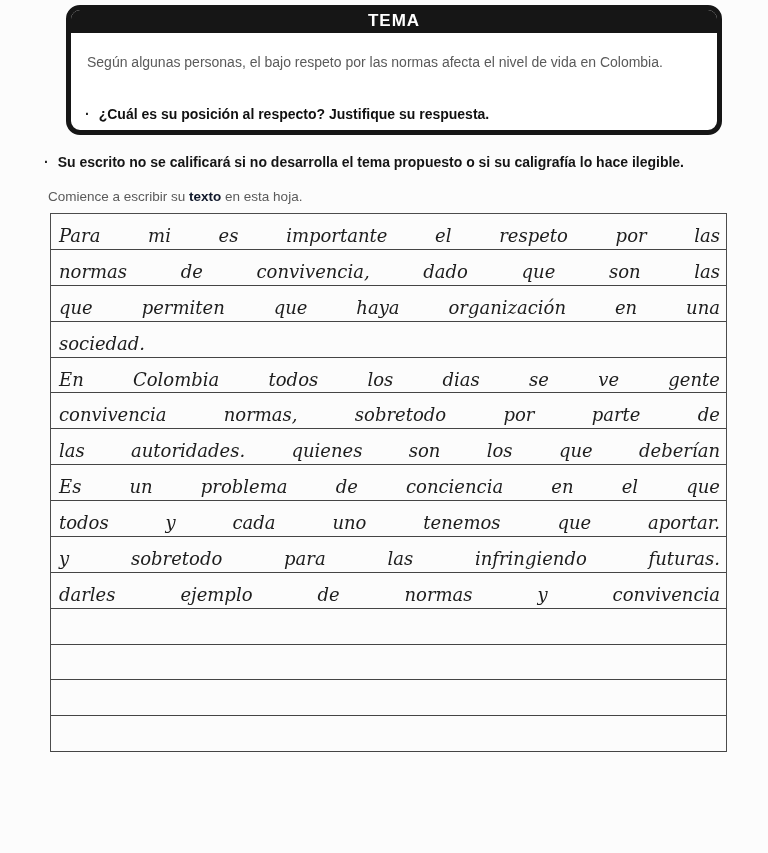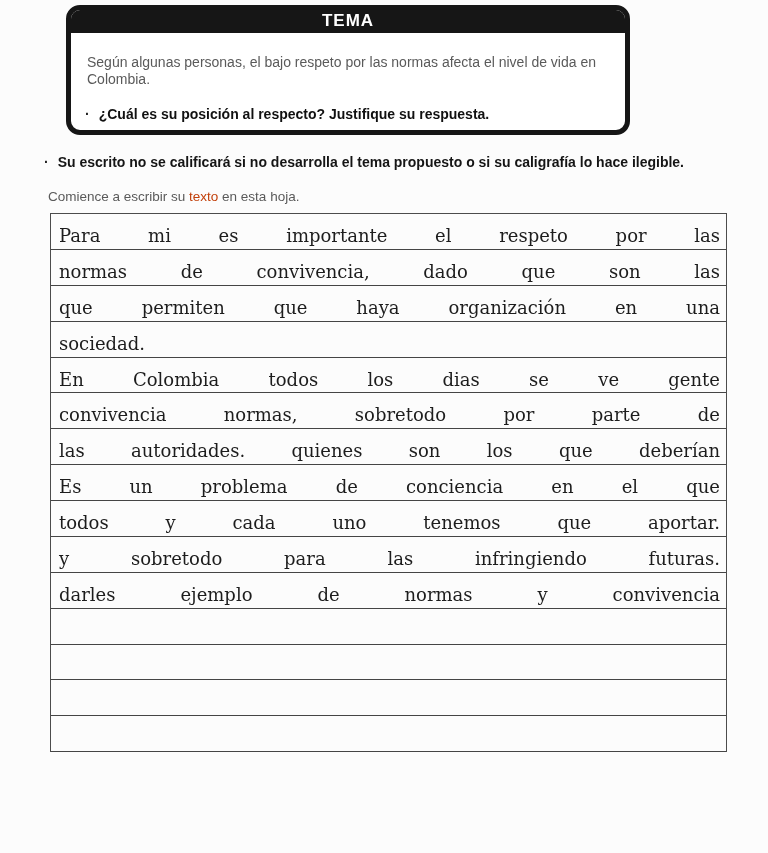--- a/index.html
+++ b/index.html
@@ -10,21 +10,21 @@
     height: 853px;
     background: #fcfcfc;
     font-family: "Liberation Sans", sans-serif;
     overflow: hidden;
   }
 
   
   .tema-box {
     position: absolute;
     left: 66px; top: 5px;
-    width: 564px; height: 130px;
+    width: 656px; height: 130px;
     background: #ffffff;
     border: 5px solid #161616;
     border-radius: 14px;
     overflow: hidden;
   }
   .tema-header {
     background: #161616;
     height: 24px;
     margin: -1px -1px 0 -1px;
     display: flex;
@@ -71,39 +71,40 @@
     font-size: 14px;
     color: #151515;
   }
   .start-row {
     position: absolute;
     left: 48px; top: 189px;
     font-size: 13.5px;
     color: #5a5a5a;
   }
   .start-row .bold-word {
-    font-weight: normal;
-    color: #c2410c;
+    font-weight: bold;
+    color: #0f172a;
   }
 
   
   .writing-sheet {
     position: absolute;
     left: 50px; top: 213px;
     width: 677px;
     border: 1px solid #4c4c4c;
     border-bottom: none;
     background: transparent;
   }
   .hw-row {
     height: 35.88px;
     border-bottom: 1px solid #454545;
     padding: 8px 6px 0 8px;
     overflow: visible;
     font-family: "DejaVu Serif", serif;
+    font-style: italic;
     font-size: 18px;
     line-height: 27px;
     color: #1d1d1d;
     white-space: nowrap;
   }
   .hw-row.spread {
     text-align: justify;
     text-align-last: justify;
     white-space: normal;
   }

